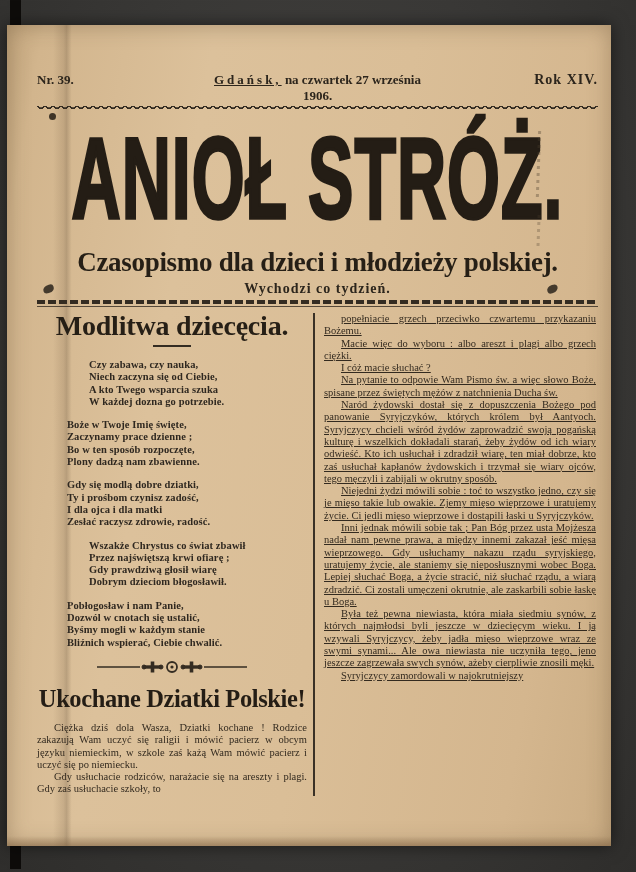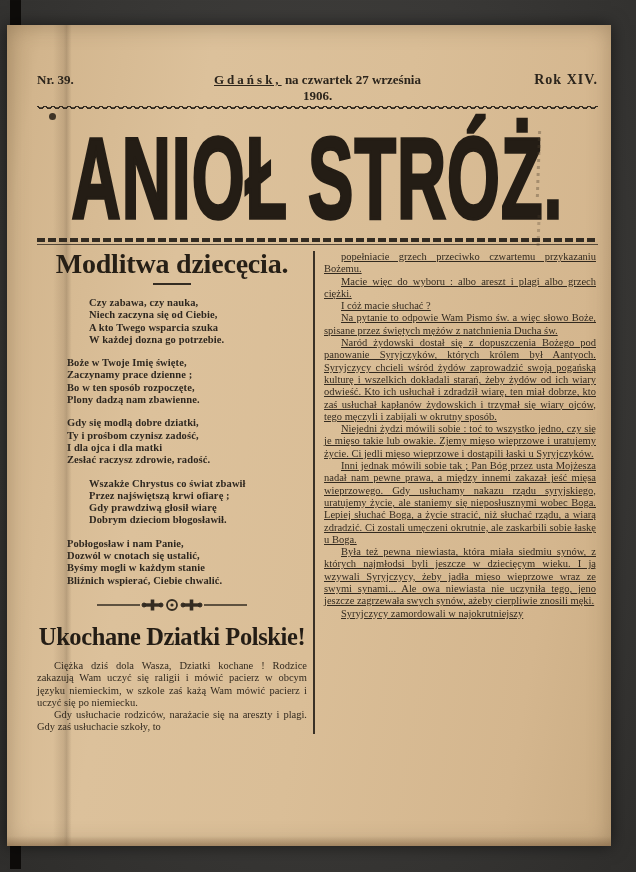--- a/index.html
+++ b/index.html
@@ -102,21 +102,27 @@
     </div>
     <div class="wavy"></div>
 
     <div class="masthead">
       <span class="mast-dot"></span>
       <span class="title">ANIOŁ STRÓŻ.</span>
       <span class="scribble"></span>
       <span class="scribble s2"></span>
     </div>
 
+    <div class="subtitle">Czasopismo dla dzieci i młodzieży polskiej.</div>
 
+    <div class="freq">
+      <span class="leaf leaf-l"></span>
+      <span>Wychodzi co tydzień.</span>
+      <span class="leaf leaf-r"></span>
+    </div>
     <div class="thick-dash"></div>
     <div class="thin-rule"></div>
 
     <div class="cols">
 
       <div class="col-left">
         <div class="poem-title">Modlitwa dziecęcia.</div>
         <div class="title-rule"></div>
 
         <div>

